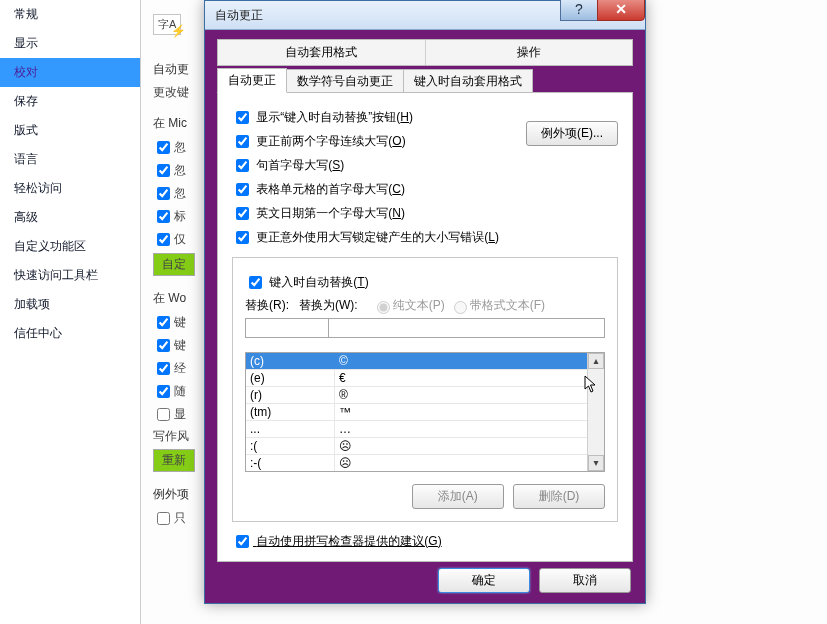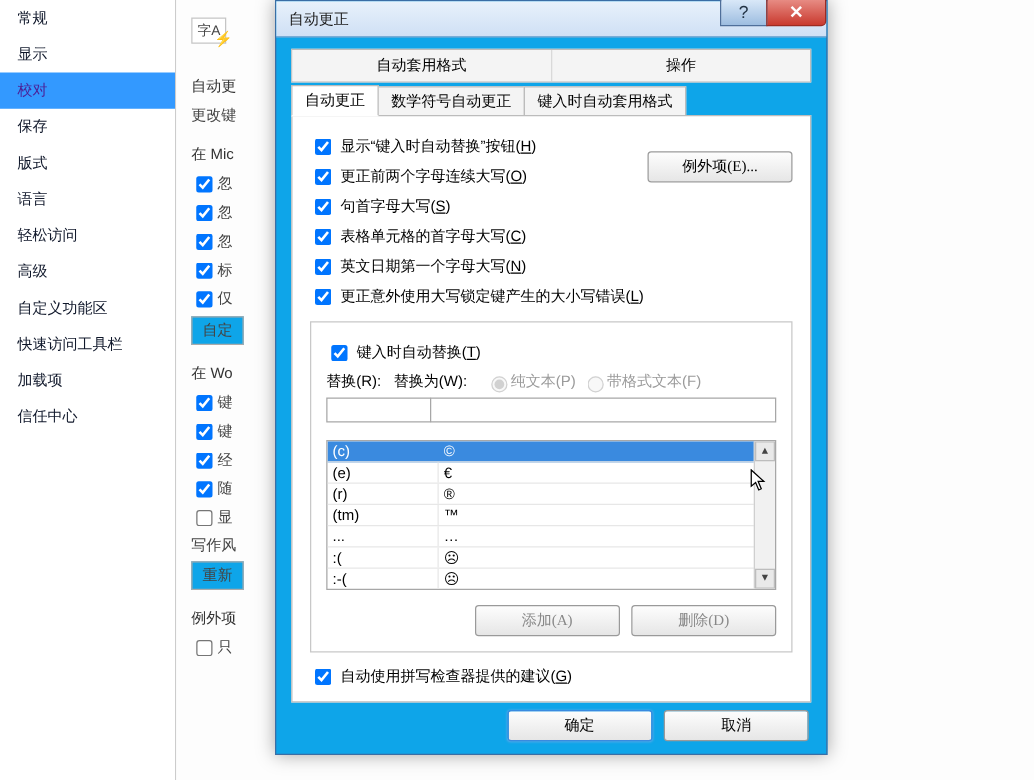--- a/index.html
+++ b/index.html
@@ -61,34 +61,34 @@
     color: #444;
   }
   .bg-main .section-label {
     margin: 14px 0 6px;
     color: #333;
   }
   .bg-main input[type=checkbox] { margin-right: 4px; vertical-align: middle; }
   .bg-main .btn {
     display: inline-block;
     border: 1px solid #aaa;
-    background: #0ea5e9;
+    background: #84cc16;
     padding: 2px 8px;
     font-size: 12px;
   }
 
   
   .modal {
     position: absolute;
-    left: 220px;
+    left: 204px;
     top: 0;
     width: 440px;
     height: 602px;
     border: 1px solid #3a6ea5;
-    background: #0ea5e9;
+    background: #701a75;
     box-shadow: 0 0 14px rgba(0,0,0,.35);
   }
   .title-bar {
     height: 28px;
     background: linear-gradient(#e8f1fb, #cfe0f5);
     border-bottom: 1px solid #8aa9cf;
     display: flex;
     align-items: center;
     padding-left: 10px;
     font-size: 12px;
@@ -224,27 +224,26 @@
     font-size: 18px;
     color:#000;
     pointer-events:none;
   }
   .replace-buttons { text-align: right; margin-top: 12px; }
   .btn2 {
     display:inline-block;
     min-width: 74px;
     border:1px solid #9a9a9a;
     background:linear-gradient(#fdfdfd,#e6e6e6);
-    padding:3px 20px;
+    padding:3px 8px;
     font-size:12px;
     text-align:center;
     border-radius:3px;
     margin-left:6px;
     color:#888;
-    font-family:Liberation Serif, serif;
   }
   .btn2.enabled{ color:#000; }
   .except-btn {
     position:absolute;
     right:14px;
     top:28px;
   }
   .modal-footer {
     position:absolute;
     right:14px;
@@ -412,21 +411,21 @@
               </svg>
           </span>
         </div>
 
         <div class="replace-buttons">
           <span class="btn2">添加(A)</span>
           <span class="btn2">删除(D)</span>
         </div>
       </div>
 
-      <div class="ck-row" style="margin-top:10px;">
+      <div class="ck-row" style="margin-top:10px;text-decoration:underline;">
         <input type="checkbox" checked="" style="">
         <span><span>自动使用拼写检查器提供的建议(</span><span class="ul">G</span><span>)</span></span>
       </div>
     </div>
   </div>
 
   <div class="modal-footer">
     <span class="btn2 enabled" style="border-color:#3a8adf; box-shadow:0 0 2px #6aa9e8;">确定</span>
     <span class="btn2 enabled">取消</span>
   </div>

